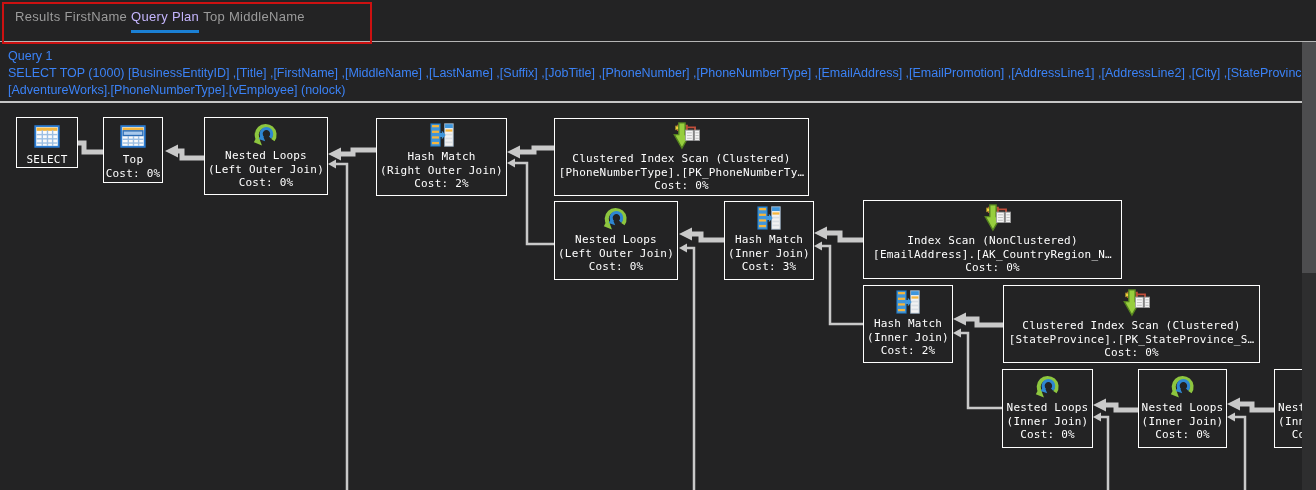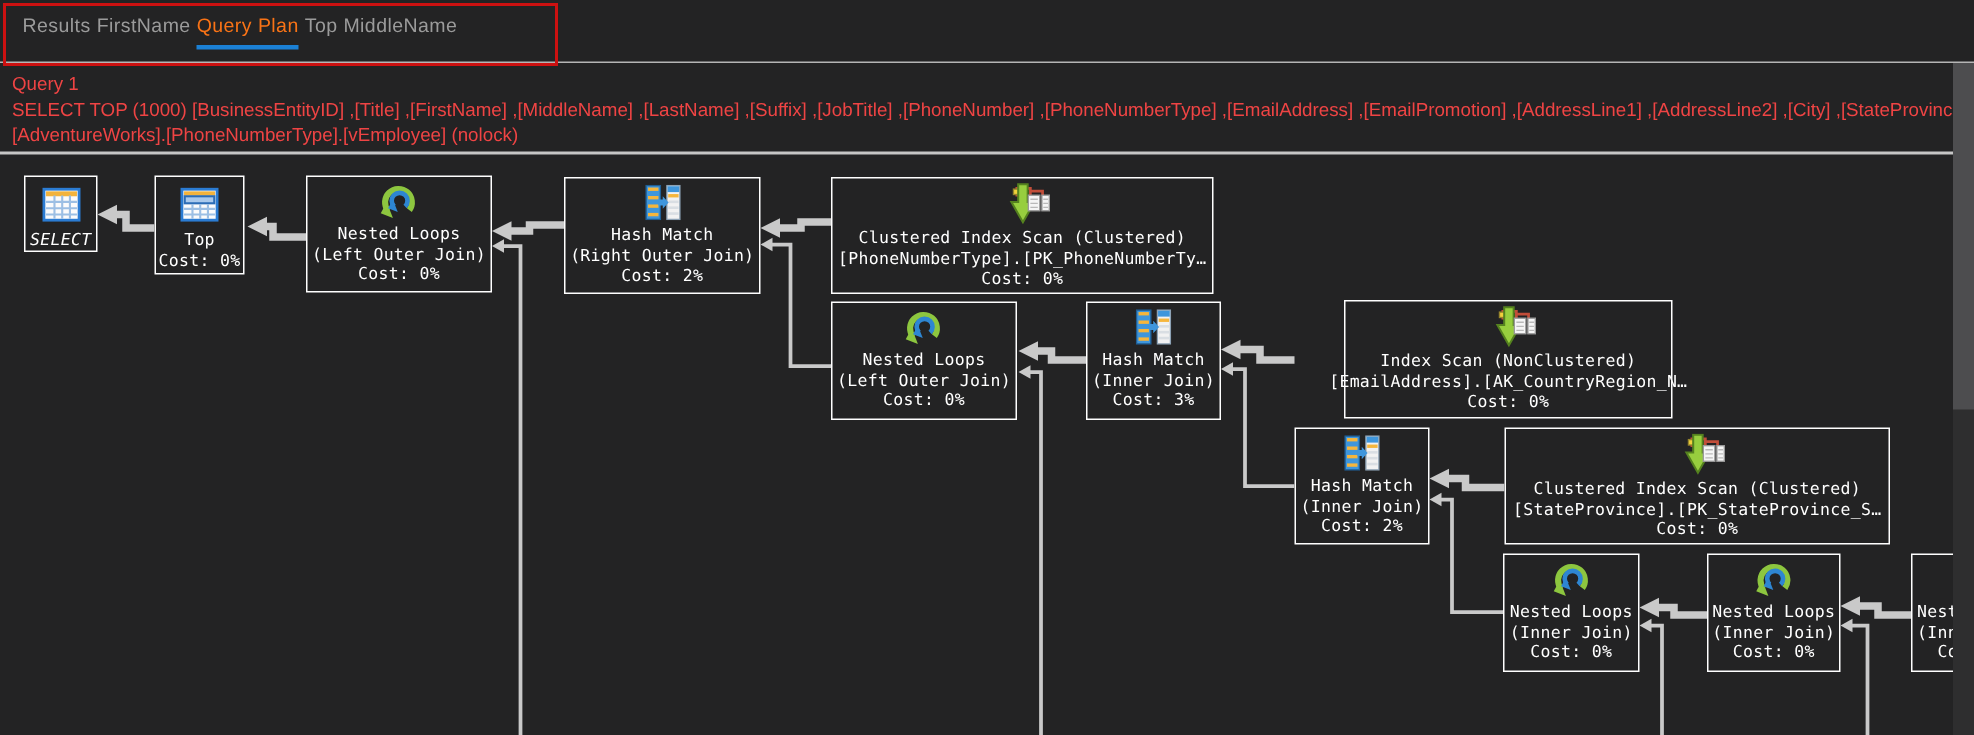--- a/index.html
+++ b/index.html
@@ -20,29 +20,29 @@
     padding-top:3px;cursor:default;
   }
   .nicon{flex:0 0 auto;display:flex;align-items:center;justify-content:center;margin-bottom:2px;}
   .nline{line-height:13.5px;white-space:nowrap;}
   
   #queryheader{
     position:absolute;left:0;top:42px;width:1302px;height:61px;z-index:3;
     background:#232324;border-bottom:2px solid #c6c6c6;box-sizing:border-box;
     padding:6px 0 0 8px;overflow:hidden;
   }
-  #queryheader div{font-size:12.5px;line-height:17px;color:#ef4444;white-space:nowrap;}
+  #queryheader div{font-size:12.5px;line-height:17px;color:#3b82f6;white-space:nowrap;}
   
   #tabbar{
     position:absolute;left:0;top:0;width:1316px;height:42px;z-index:4;
     background:#232324;border-bottom:1px solid #b5b5b5;box-sizing:border-box;
     display:flex;align-items:flex-start;gap:4px;padding:9px 0 0 15px;
   }
   .tab{font-size:13px;letter-spacing:.3px;color:#9b9b9b;padding-bottom:6px;cursor:pointer;white-space:nowrap;}
-  .tab.active{color:#f97316;border-bottom:3px solid #1b80d4;}
+  .tab.active{color:#c4b5fd;border-bottom:3px solid #1b80d4;}
   
   #annotation{
     position:absolute;left:2px;top:2px;width:366px;height:38px;z-index:6;
     border:2px solid #cc1111;pointer-events:none;
   }
   
   #vscroll{position:absolute;right:0;top:42px;width:14px;height:448px;background:#2e2e2f;z-index:5;}
   #vthumb{position:absolute;left:0;top:0;width:14px;height:231px;background:#4d4d4f;}
 </style>
 </head>
@@ -77,21 +77,21 @@
       <polyline points="1138,410 1116,410 1116,405 1104,405" fill="none" stroke="#c9c9c9" stroke-width="5"></polyline>
       <polygon points="1093,405 1106,398.5 1106,411.5" fill="#c9c9c9"></polygon>
       <polyline points="1108,490 1108,417 1100,417" fill="none" stroke="#c9c9c9" stroke-width="2.5"></polyline>
       <polygon points="1093,417 1101,412.5 1101,421.5" fill="#c9c9c9"></polygon>
       <polyline points="1274,410 1252,410 1252,404 1238,404" fill="none" stroke="#c9c9c9" stroke-width="5"></polyline>
       <polygon points="1227,404 1240,397.5 1240,410.5" fill="#c9c9c9"></polygon>
       <polyline points="1245,490 1245,417 1234,417" fill="none" stroke="#c9c9c9" stroke-width="2.5"></polyline>
       <polygon points="1227,417 1235,412.5 1235,421.5" fill="#c9c9c9"></polygon>
     </svg>
 
-<div class="node" style="left: 16px; top: 117px; width: 49px; height: 51px; font-style: italic;">
+<div class="node" style="left: 16px; top: 117px; width: 62px; height: 51px;">
       <div class="nicon">
         <svg width="30" height="30" viewBox="0 0 32 32">
           <rect x="3.5" y="5.5" width="25" height="22" fill="#fbfbfb" stroke="#2b7cd3" stroke-width="2"></rect>
           <rect x="5" y="7" width="22" height="3.5" fill="#f2b33c"></rect>
           <g stroke="#9cbfe4" stroke-width="1.5">
             <line x1="11" y1="10" x2="11" y2="26.5"></line>
             <line x1="16.5" y1="10" x2="16.5" y2="26.5"></line>
             <line x1="22" y1="10" x2="22" y2="26.5"></line>
             <line x1="5" y1="14.5" x2="27" y2="14.5"></line>
             <line x1="5" y1="19" x2="27" y2="19"></line>
@@ -204,21 +204,21 @@
           <rect x="20" y="13.5" width="8" height="2" fill="#d9dee3"></rect>
           <rect x="20" y="18" width="8" height="2" fill="#d9dee3"></rect>
           <rect x="20" y="22.5" width="8" height="2" fill="#d9dee3"></rect>
           <polygon points="12.5,12.7 15.8,12.7 15.8,10.2 20.3,15 15.8,19.8 15.8,17.3 12.5,17.3" fill="#3f96dc"></polygon>
         </svg>
       </div>
       <div class="nline">Hash Match</div>
       <div class="nline">(Inner Join)</div>
       <div class="nline">Cost: 3%</div>
     </div>
-    <div class="node" style="left: 863px; top: 200px; width: 219px; height: 79px; margin-left: 33px;">
+    <div class="node" style="left: 863px; top: 200px; width: 259px; height: 79px;">
       <div class="nicon">
         <svg width="37" height="28" viewBox="0 0 40 31">
           <path d="M16 10 V4 H26 V9 M26 6 H35 V9" fill="none" stroke="#c24e3a" stroke-width="2"></path>
           <rect x="13.5" y="4.5" width="4" height="4" fill="#f2d13c" stroke="#97852c"></rect>
           <polygon points="17,1 24,1 24,14 29,14 20.5,29 12,14 17,14" fill="#97ce3e" stroke="#55821f" stroke-width="1.5"></polygon>
           <g fill="#f5f5f5" stroke="#9a9a9a">
             <rect x="24.5" y="9" width="8.5" height="11.5"></rect>
             <rect x="34.5" y="9" width="5.5" height="11.5"></rect>
           </g>
           <g stroke="#b9b9b9" stroke-width="1">

